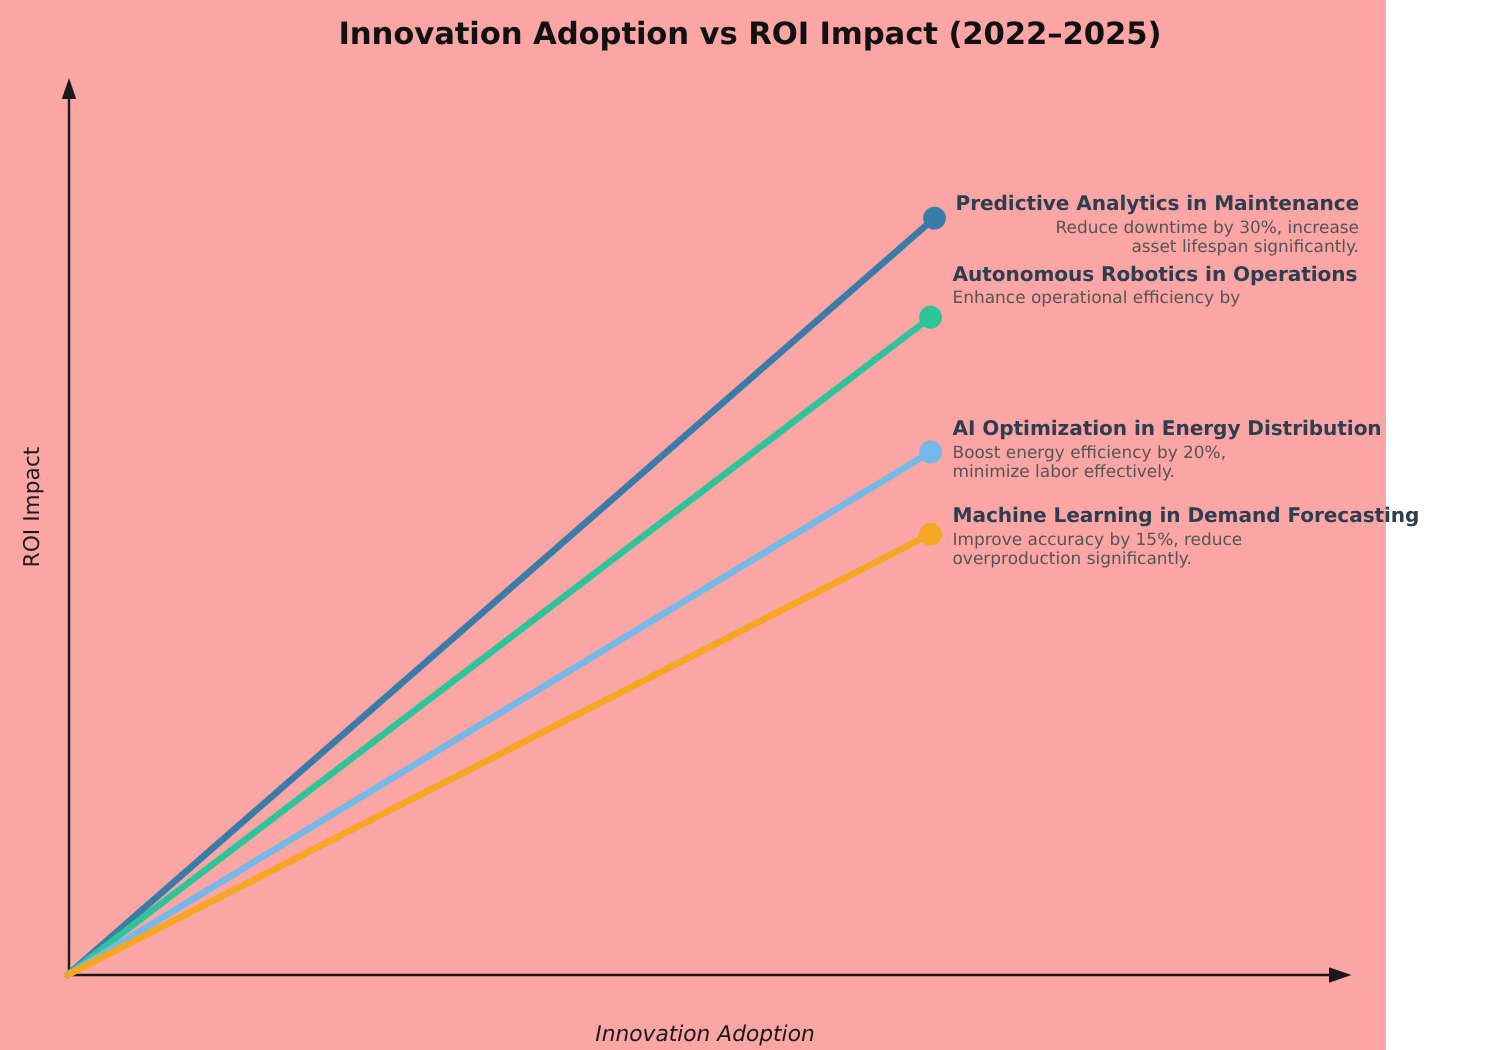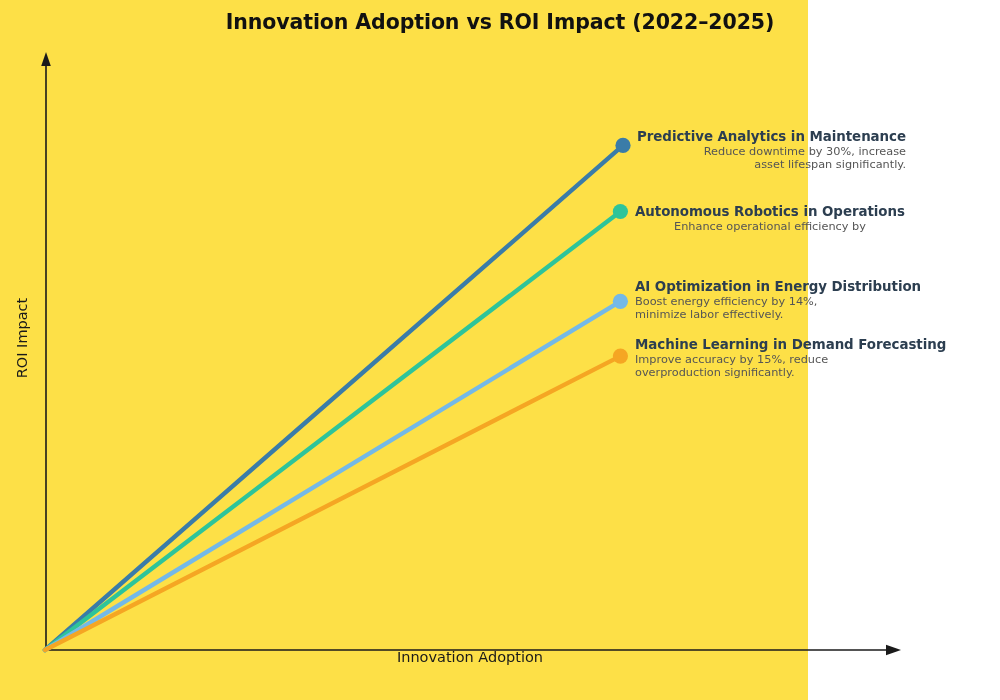--- a/index.html
+++ b/index.html
@@ -9,23 +9,23 @@
     background: #ffffff;
   }
   body {
     font-family: "DejaVu Sans", "Liberation Sans", sans-serif;
     width: 1000px;
     height: 700px;
     overflow: hidden;
   }
   #stage {
     position: relative;
-    width: 808px;
+    width: 924px;
     height: 700px;
-    background: #fde047;
+    background: #fca5a5;
   }
   #chart-title {
     position: absolute;
     left: 0;
     top: 10px;
     width: 1000px;
     text-align: center;
     font-size: 20.5px;
     font-weight: bold;
     color: #111111;
@@ -39,23 +39,24 @@
   }
   .axis-title {
     position: absolute;
     font-size: 14.5px;
     color: #1a1a1a;
     font-weight: normal;
     white-space: nowrap;
   }
   #xaxis-title {
     left: 0;
-    top: 649px;
+    top: 682px;
     width: 940px;
     text-align: center;
+    font-style: italic;
   }
   #yaxis-title {
     left: -38px;
     top: 330px;
     width: 120px;
     text-align: center;
     transform: rotate(-90deg);
     transform-origin: 50% 50%;
   }
   .annot {
@@ -110,31 +111,31 @@
   </svg>
 
   <div class="annot" style="left:637px; top:129px;text-align:right;">
     <div class="annot-heading">Predictive Analytics in Maintenance</div>
     <div class="annot-sub">
       <span>Reduce downtime by 30%, increase</span>
       <span>asset lifespan significantly.</span>
     </div>
   </div>
 
-  <div class="annot" style="left:635px; top:204px;text-align:center;">
+  <div class="annot" style="left:635px; top:176px;">
     <div class="annot-heading">Autonomous Robotics in Operations</div>
     <div class="annot-sub">
       <span>Enhance operational efficiency by</span>
     </div>
   </div>
 
   <div class="annot" style="left:635px; top:279px;">
     <div class="annot-heading">AI Optimization in Energy Distribution</div>
     <div class="annot-sub">
-      <span>Boost energy efficiency by 14%,</span>
+      <span>Boost energy efficiency by 20%,</span>
       <span>minimize labor effectively.</span>
     </div>
   </div>
 
   <div class="annot" style="left:635px; top:337px;">
     <div class="annot-heading">Machine Learning in Demand Forecasting</div>
     <div class="annot-sub">
       <span>Improve accuracy by 15%, reduce</span>
       <span>overproduction significantly.</span>
     </div>

